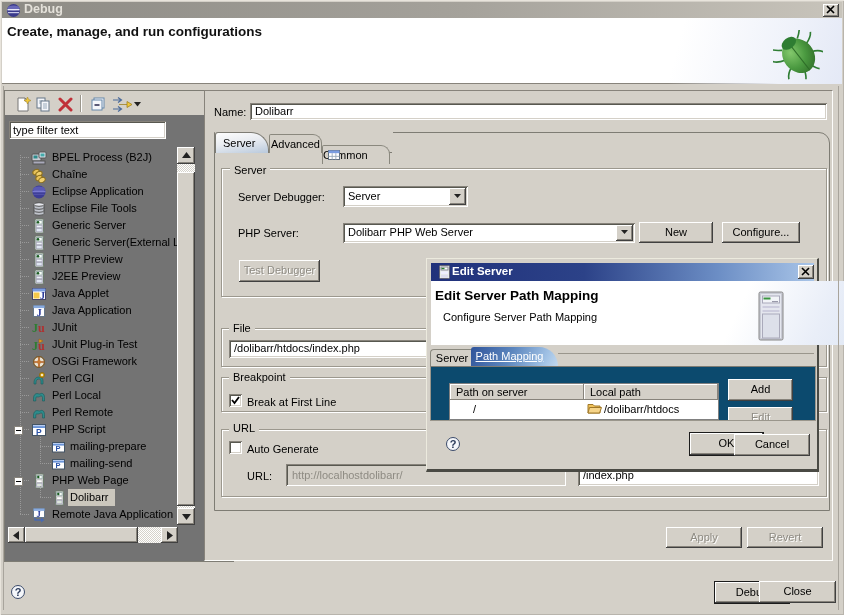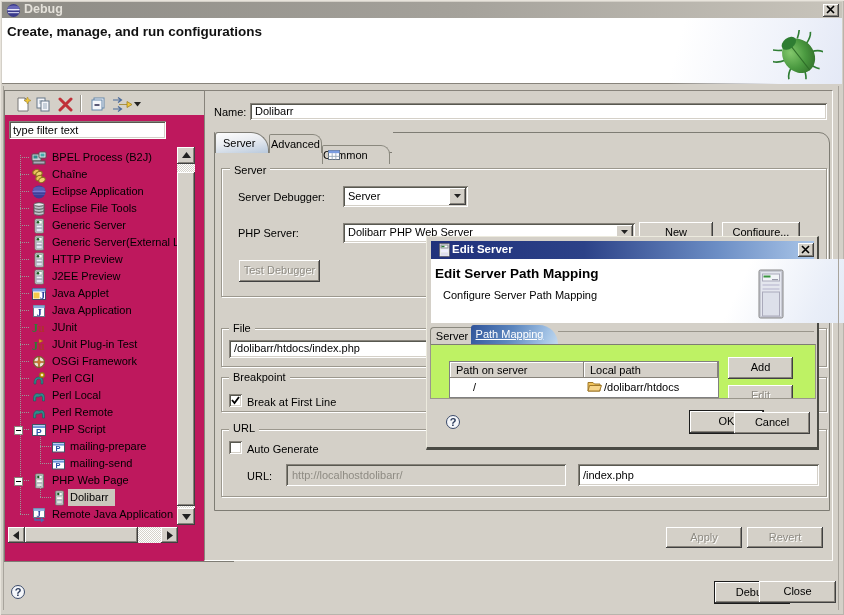--- a/index.html
+++ b/index.html
@@ -22,21 +22,21 @@
   box-shadow: inset 1px 1px 0 #87837b, inset -1px -1px 0 #fff, inset 2px 2px 0 #585850, inset -2px -2px 0 #d4d0c8; }
 #titlebar { position:absolute; left:2px; top:2px; right:2px; height:16px;
   background:linear-gradient(90deg,#8d8b85 0%, #a5a29b 55%, #c8c4bb 100%); }
 #titlebar .txt { position:absolute; left:22px; top:0px; height:16px; line-height:14px; font-weight:bold; font-size:12.5px; color:#e4e1da; }
 #closebtn { position:absolute; right:3px; top:2px; width:16px; height:13px; background:#d4d0c8;
   box-shadow: inset -1px -1px 0 #404040, inset 1px 1px 0 #ffffff, inset -2px -2px 0 #87837b; }
 #header { position:absolute; left:2px; top:18px; right:2px; height:66px; background:#fff; border-bottom:1px solid #87837b; }
 #header .corner { position:absolute; right:0; top:0; width:300px; height:66px;
   background:linear-gradient(105deg, rgba(255,255,255,0) 45%, #eff2fa 80%, #e4e9f6 100%); }
 #header .t { position:absolute; left:5px; top:6px; font-weight:bold; font-size:13.5px; color:#111; }
-#left { position:absolute; left:4px; top:90px; width:230px; height:472px; background:#be185d; border:1px solid #7e7c74; }
+#left { position:absolute; left:4px; top:90px; width:230px; height:472px; background:#737373; border:1px solid #7e7c74; }
 #ltoolbar { position:absolute; left:0; top:0; width:100%; height:24px; background:#d4d0c8; }
 #lfilter { left:4px; top:30px; width:157px; height:18px; }
 #lfilter span { position:absolute; left:4px; top:3px; font-size:11px; }
 #tree { position:absolute; left:1px; top:58px; width:171px; height:378px; overflow:hidden; }
 .trow { position:absolute; left:0; height:17px; width:100%; white-space:nowrap; }
 .trow .ticon { position:absolute; top:1px; width:16px; height:16px; }
 .trow .ttext { position:absolute; top:2px; font-size:11px; white-space:nowrap; }
 .sel { position:absolute; background:#cbc7bd; }
 .vdot { position:absolute; width:1px; background-image:repeating-linear-gradient(to bottom,#9a9a9a 0 1px, transparent 1px 2px); }
 .hdot { position:absolute; height:1px; background-image:repeating-linear-gradient(to right,#9a9a9a 0 1px, transparent 1px 2px); }
@@ -51,36 +51,36 @@
 #lstatus { position:absolute; left:1px; top:453px; width:189px; height:16px; background:#fff; font-size:11px; padding:2px 0 0 6px; }
 #right { position:absolute; left:204px; top:90px; width:629px; height:471px; background:#d4d0c8;
   border-top:1px solid #87837b; border-left:1px solid #87837b; border-right:1px solid #fdfdfb; border-bottom:1px solid #fdfdfb; }
 #tabc { position:absolute; left:9px; top:41px; width:616px; height:379px; border:1px solid #7e7c74; border-top-right-radius:11px; background:#d4d0c8; }
 .mtab { position:absolute; height:19px; font-size:11px; background:#d4d0c8;
   border:1px solid #8a887e; border-bottom:none; border-radius:2px 9px 0 0; text-align:center; z-index:2; }
 #mtabsrv { left:10px; top:41px; width:54px; height:21px; line-height:20px; z-index:3;
   background:linear-gradient(170deg,#fdfdfd 0%, #e9ecf1 45%, #b9c9dc 100%);
   border:1px solid #7e7c74; border-bottom:none; border-radius:3px 18px 0 0;
   text-align:left; padding-left:7px; }
-#dlg { position:absolute; left:426px; top:236px; width:393px; height:214px; background:#d4d0c8;
+#dlg { position:absolute; left:426px; top:258px; width:393px; height:214px; background:#d4d0c8;
   border-right:2px solid #4a4a44; border-bottom:3px solid #4a4a44; border-left:1px solid #eceade; border-top:1px solid #eceade; }
 #dlgtitle { position:absolute; left:4px; top:4px; width:383px; height:18px;
   background:linear-gradient(90deg,#20317b 0%, #2c4288 40%, #6c8ec5 75%, #a9c5e8 100%); }
 #dlgtitle .txt { position:absolute; left:21px; top:2px; color:#fff; font-weight:bold; font-size:11.5px; }
 #dlghead { position:absolute; left:4px; top:22px; width:438px; height:64px; background:#fff; }
 #dlghead .corner { position:absolute; right:0; top:0; width:180px; height:64px;
   background:linear-gradient(115deg, rgba(255,255,255,0) 30%, #e9eef8 72%, #dfe7f4 100%); }
 #dlgx { position:absolute; left:371px; top:6px; width:16px; height:14px; background:#d4d0c8;
   box-shadow: inset -1px -1px 0 #404040, inset 1px 1px 0 #ffffff, inset -2px -2px 0 #87837b; }
 .dtab { position:absolute; height:17px; font-size:11px; text-align:center; }
 #dtabsrv { left:3px; top:90px; width:43px; height:18px; line-height:17px; border:1px solid #8a887e; border-bottom:none; border-right:none; border-radius:4px 0 0 0; background:#d4d0c8; }
 #dtabpm { left:44px; top:88px; width:87px; height:19px; line-height:18px; background:linear-gradient(115deg,#30549a 0%, #5c86be 45%, #a4c4e6 85%, #c2d8ee 100%);
   border-radius:4px 26px 0 0; color:#fff; z-index:2; padding-right:10px; }
 #dtabpm span { text-decoration:underline; }
-#dcontent { position:absolute; left:3px; top:107px; width:386px; height:55px; border:1px solid #9a968c; border-top-color:#7e7c74; background:#bef264; overflow:hidden; }
+#dcontent { position:absolute; left:3px; top:107px; width:386px; height:55px; border:1px solid #9a968c; border-top-color:#7e7c74; background:#0c4a6e; overflow:hidden; }
 #ptable { position:absolute; left:18px; top:16px; width:270px; height:37px; background:#fff; border:1px solid #808080; }
 .th { position:absolute; top:0; height:16px; background:#d4d0c8; font-size:11px; padding:2px 0 0 6px;
   box-shadow: inset -1px -1px 0 #87837b, inset 1px 1px 0 #ffffff; }
 #dlgbottom { position:absolute; left:3px; top:162px; width:386px; height:48px; background:#d4d0c8; }
 .qmark { position:absolute; width:14px; height:14px; border-radius:50%; background:#f4f6fa; border:1.5px solid #3a4a6a;
   color:#2a3a5a; font-size:11px; font-weight:bold; text-align:center; line-height:12px; }
 </style>
 </head>
 <body>
 <div id="win">

